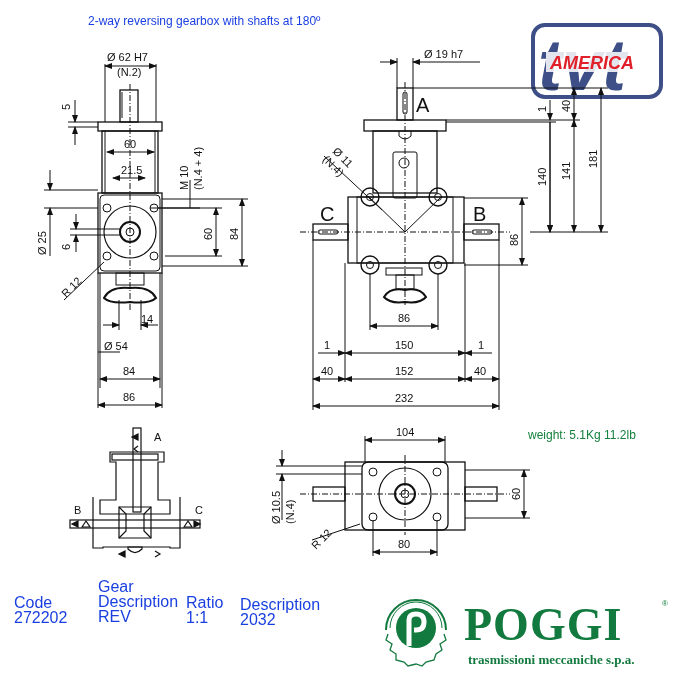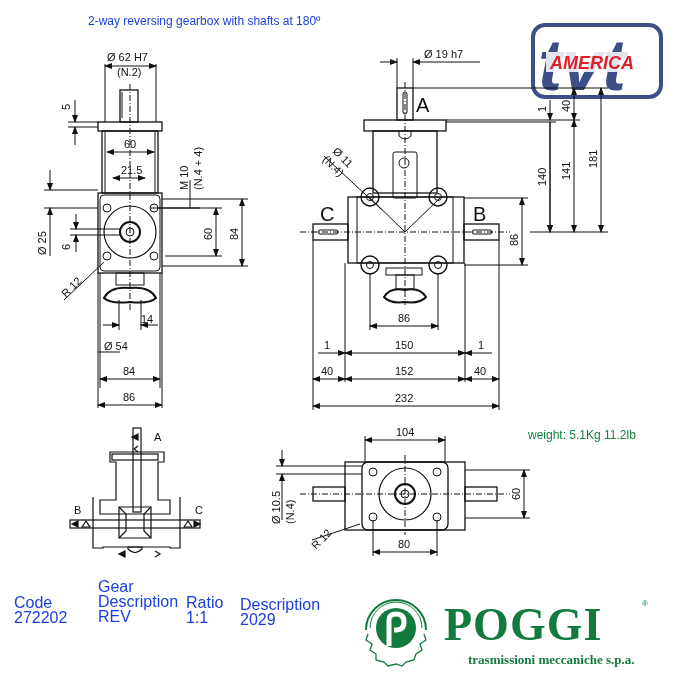--- a/index.html
+++ b/index.html
@@ -8,21 +8,21 @@
   .abs { position: absolute; }
   .title { left: 88px; top: 14px; font-size: 12px; color: #1a3fe0; white-space: nowrap; }
   .weight { left: 528px; top: 428px; font-size: 12px; color: #15803d; white-space: nowrap; text-align: right; }
   .spec { color: #1a3fe0; font-size: 16px; text-align: left; line-height: 15px; }
   .spec span { display: block; }
   svg { position: absolute; left: 0; top: 0; }
   .dim { font-family: "Liberation Sans", sans-serif; font-size: 11px; fill: #111; }
   .lbl { font-family: "Liberation Sans", sans-serif; font-size: 20px; fill: #111; }
   .lbl-s { font-family: "Liberation Sans", sans-serif; font-size: 11px; fill: #111; }
   .tvt-logo { left: 530px; top: 4px; width: 134px; height: 78px; margin-top: 18px; }
-  .poggi { left: 358px; top: 588px; width: 295px; height: 85px; }
+  .poggi { left: 378px; top: 588px; width: 295px; height: 85px; }
   .poggi-sub { left: 468px; top: 652px; font-family: "Liberation Serif", serif; 
                font-weight: bold; font-size: 13px; color: #127a3e; white-space: nowrap; }
 </style>
 </head>
 <body>
 
 <div class="abs title">2-way reversing gearbox with shafts at 180º</div>
 
 <div class="abs tvt-logo">
   <svg width="134" height="78" viewBox="0 0 134 78">
@@ -320,21 +320,21 @@
   <span>Gear</span>
   <span>Description</span>
   <span>REV</span>
 </div>
 <div class="abs spec" style="left:186px; top:595px; width:38px;">
   <span>Ratio</span>
   <span>1:1</span>
 </div>
 <div class="abs spec" style="left:240px; top:597px; width:80px;">
   <span>Description</span>
-  <span>2029</span>
+  <span>2032</span>
 </div>
 
 <div class="abs poggi">
   <svg width="295" height="85" viewBox="0 0 295 85">
     <path d="M8,42 A30,30 0 0 1 68,42" fill="none" stroke="#127a3e" stroke-width="2"></path>
     <path d="M12,40 A26,26 0 0 1 64,40" fill="none" stroke="#127a3e" stroke-width="1"></path>
     <path d="M10,46 L8,52 L14,56 L12,62 L18,66 L18,72 L26,74 L30,78 L38,76 L44,78 L48,74 L56,72 L58,66 L64,62 L62,56 L68,52 L66,46" fill="none" stroke="#127a3e" stroke-width="1.3"></path>
     <circle cx="38" cy="40" r="20" fill="#127a3e"></circle>
     <path d="M31,58 L31,32 Q31,26 38,26 Q46,26 46,34 Q46,42 38,42 L36,42" fill="none" stroke="#fff" stroke-width="5"></path>
     <text x="86" y="52" font-family="Liberation Serif, serif" font-weight="bold" font-size="46" fill="#127a3e" letter-spacing="1">POGGI</text>

